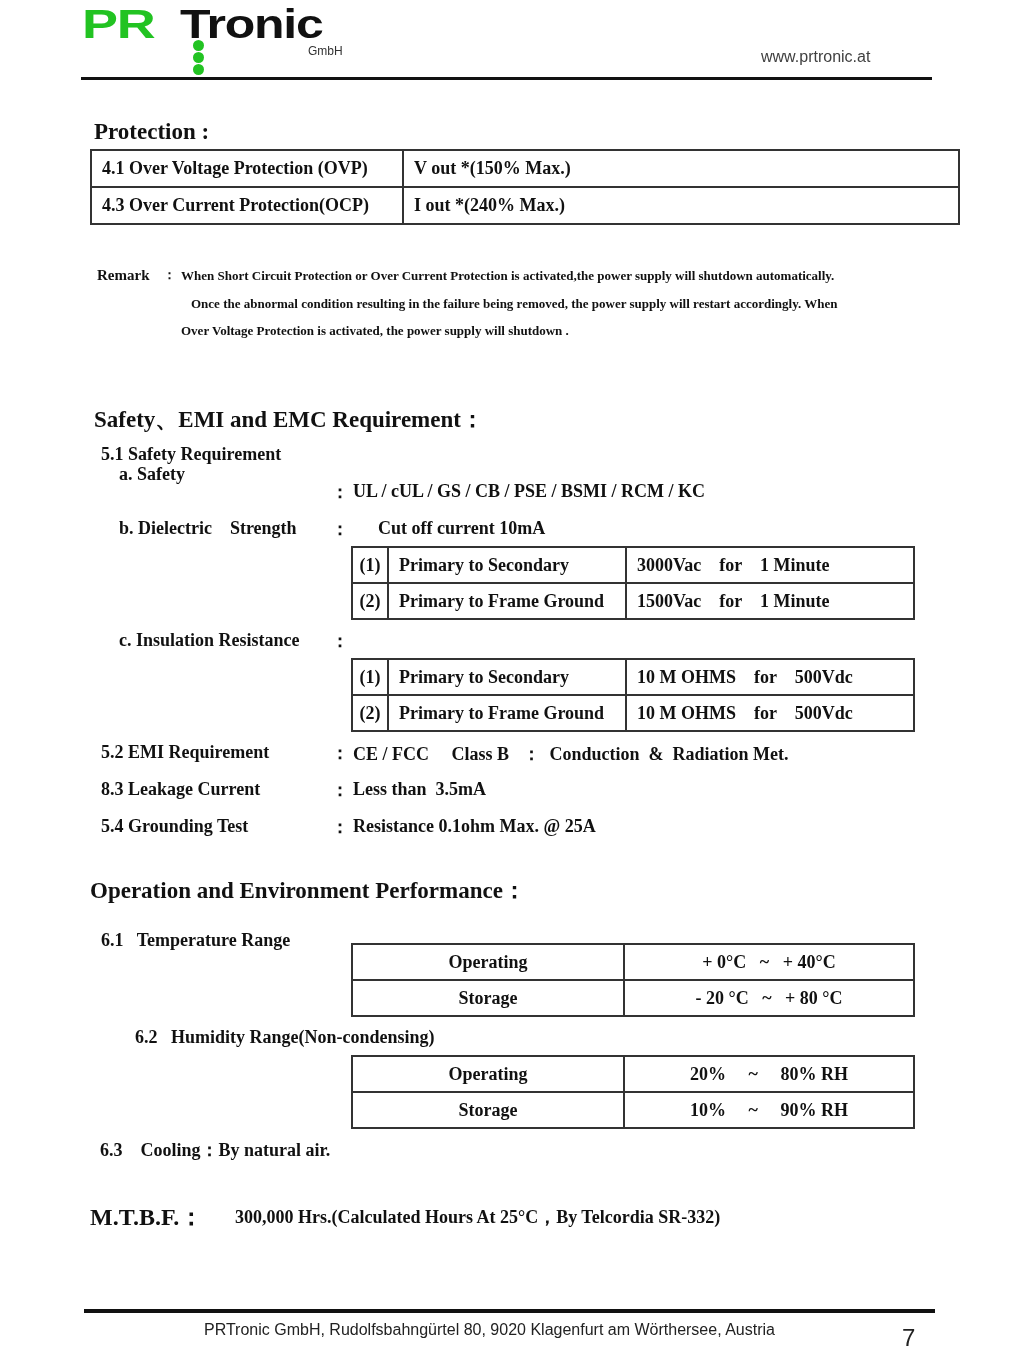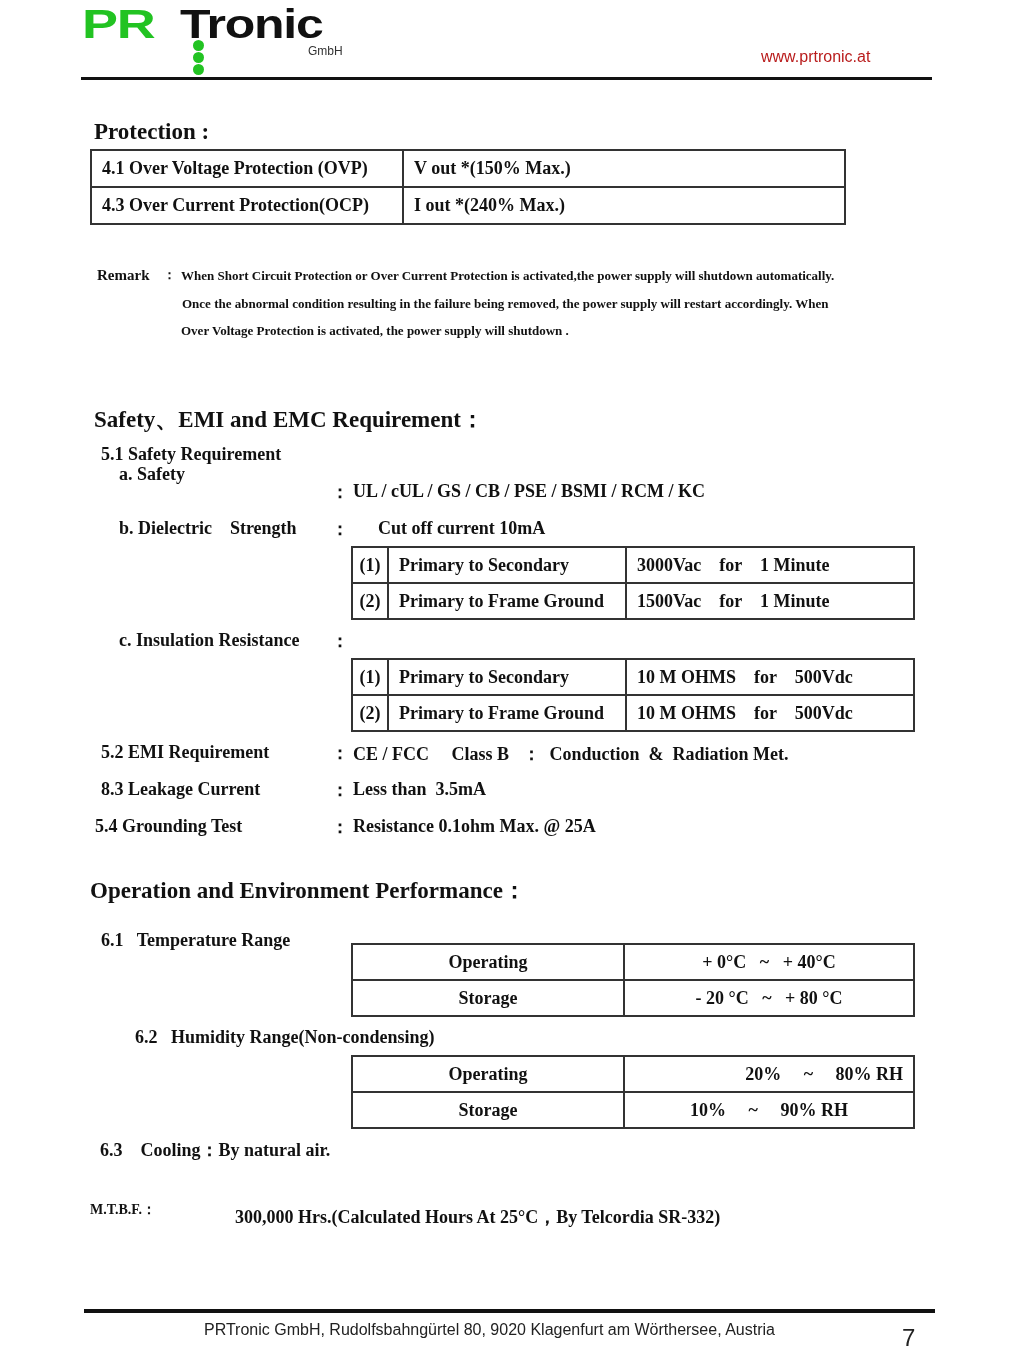--- a/index.html
+++ b/index.html
@@ -7,21 +7,21 @@
   .serif { font-family: "Liberation Serif", "DejaVu Serif", serif; font-weight: bold; }
   .sans { font-family: "Liberation Sans", "DejaVu Sans", sans-serif; }
   .abs { position: absolute; white-space: nowrap; }
 
   
   .logo { position: absolute; left: 82px; top: 4px; height: 72px; width: 290px; }
   .logo .pr { position: absolute; left: 0; top: 0; font-family: "Liberation Sans", sans-serif; font-weight: bold; font-size: 40px; letter-spacing: -1px; color: #22c322; transform: scaleX(1.35); transform-origin: left top; line-height: 40px; }
   .logo .tronic { position: absolute; left: 98px; top: 0; font-family: "Liberation Sans", sans-serif; font-weight: bold; font-size: 40px; letter-spacing: -1px; color: #111; transform: scaleX(1.25); transform-origin: left top; line-height: 40px; }
   .logo .gmbh { position: absolute; left: 226px; top: 40px; font-family: "Liberation Sans", sans-serif; font-size: 12px; color: #333; }
   .logo .dot { position: absolute; width: 11px; height: 11px; border-radius: 50%; background: #22c322; left: 111px; }
-  .url { position: absolute; left: 761px; top: 48px; font-size: 16px; color: #b91c1c; }
+  .url { position: absolute; left: 761px; top: 48px; font-size: 16px; color: #404040; }
   .rule-top { position: absolute; left: 81px; top: 77px; width: 851px; height: 3px; background: #111; }
   .rule-bottom { position: absolute; left: 84px; top: 1309px; width: 851px; height: 4px; background: #111; }
   .footer { position: absolute; left: 204px; top: 1321px; font-size: 16px; color: #222; }
   .pagenum { position: absolute; left: 902px; top: 1324px; font-size: 24px; color: #222; }
 
   
   .h1 { font-size: 23px; }
   .h2 { font-size: 18px; }
   .txt { font-size: 18px; }
   .small { font-size: 13px; }
@@ -41,36 +41,36 @@
   <span class="tronic">Tronic</span>
   <span class="gmbh">GmbH</span>
   <span class="dot" style="top:36px"></span>
   <span class="dot" style="top:48px"></span>
   <span class="dot" style="top:60px"></span>
 </div>
 <div class="url sans">www.prtronic.at</div>
 <div class="rule-top"></div>
 
 <div class="abs serif h1" style="left:94px; top:119px;">Protection :</div>
-<table class="prot" style="left:90px; top:149px; width:756px;">
+<table class="prot" style="left:90px; top:149px; width:870px;">
   <tbody>
       <tr>
     <td style="width:290px;">4.1  Over Voltage Protection (OVP)</td>
     <td>V out *(150% Max.)</td>
   </tr>
   <tr>
     <td>4.3  Over Current Protection(OCP)</td>
     <td>I out *(240% Max.)</td>
   </tr>
 </tbody>
   </table>
 <div class="abs serif" style="left:97px; top:267px; font-size:15px;">Remark</div>
 <div class="abs serif" style="left:163px; top:266px; font-size:13px;">：</div>
 <div class="abs serif small" style="left:181px; top:268px;">When Short Circuit Protection or Over Current Protection is activated,the power supply will shutdown automatically.</div>
-<div class="abs serif small" style="left:182px; top:296px;font-family:Liberation Serif, serif;">Once the abnormal condition resulting in the failure being removed, the power supply will restart accordingly. When</div>
+<div class="abs serif small" style="left:191px; top:296px;font-family:Liberation Serif, serif;">Once the abnormal condition resulting in the failure being removed, the power supply will restart accordingly. When</div>
 <div class="abs serif small" style="left:181px; top:323px;">Over Voltage Protection is activated, the power supply will shutdown .</div>
 
 <div class="abs serif h1" style="left:94px; top:404px;">Safety、EMI and EMC Requirement：</div>
 <div class="abs serif h2" style="left:101px; top:444px;">5.1   Safety Requirement</div>
 
 <div class="abs serif txt" style="left:119px; top:464px;">a. Safety</div>
 <div class="abs serif txt" style="left:331px; top:480px;">：</div>
 <div class="abs serif txt" style="left:353px; top:481px;">UL / cUL / GS / CB / PSE / BSMI / RCM / KC</div>
 
 <div class="abs serif txt" style="left:119px; top:518px; white-space:pre;">b. Dielectric    Strength</div>
@@ -111,21 +111,21 @@
   </table>
 
 <div class="abs serif txt" style="left:101px; top:742px;">5.2  EMI Requirement</div>
 <div class="abs serif txt" style="left:331px; top:741px;">：</div>
 <div class="abs serif txt" style="left:353px; top:742px; white-space:pre;">CE / FCC     Class B   ：  Conduction  &amp;  Radiation Met.</div>
 
 <div class="abs serif txt" style="left:101px; top:779px;">8.3  Leakage Current</div>
 <div class="abs serif txt" style="left:331px; top:778px;">：</div>
 <div class="abs serif txt" style="left:353px; top:779px; white-space:pre;">Less than  3.5mA</div>
 
-<div class="abs serif txt" style="left:95px; top:816px;">5.4  Grounding Test</div>
+<div class="abs serif txt" style="left:101px; top:816px;">5.4  Grounding Test</div>
 <div class="abs serif txt" style="left:331px; top:815px;">：</div>
 <div class="abs serif txt" style="left:353px; top:816px;">Resistance 0.1ohm Max. @ 25A</div>
 
 <div class="abs serif h1" style="left:90px; top:875px;">Operation and Environment Performance：</div>
 <div class="abs serif h2" style="left:101px; top:914px; white-space:pre;margin-top:16px;">6.1   Temperature Range</div>
 <table class="center" style="left:351px; top:943px; width:564px;">
   <tbody>
       <tr>
     <td style="width:250px;">Operating</td>
     <td style="white-space:pre;">+ 0°C   ~   + 40°C</td>
@@ -135,29 +135,29 @@
     <td style="white-space:pre;">- 20 °C   ~   + 80 °C</td>
   </tr>
 </tbody>
   </table>
 
 <div class="abs serif h2" style="left:101px; top:1027px; white-space:pre;margin-left:34px;">6.2   Humidity Range(Non-condensing)</div>
 <table class="center" style="left:351px; top:1055px; width:564px;">
   <tbody>
       <tr>
     <td style="width:250px;">Operating</td>
-    <td style="white-space:pre;text-align:right;">20%     ~     80% RH</td>
+    <td style="white-space:pre;">20%     ~     80% RH</td>
   </tr>
   <tr>
     <td>Storage</td>
     <td style="white-space:pre;">10%     ~     90% RH</td>
   </tr>
 </tbody>
   </table>
 
 <div class="abs serif h2" style="left:100px; top:1138px; white-space:pre;">6.3    Cooling：By natural air.</div>
 
-<div class="abs serif" style="left:90px; top:1201px; font-size:14px;">M.T.B.F.：</div>
+<div class="abs serif" style="left:90px; top:1201px; font-size:24px;">M.T.B.F.：</div>
 <div class="abs serif h2" style="left:235px; top:1205px;">300,000 Hrs.(Calculated Hours At 25°C，By Telcordia SR-332)</div>
 
 <div class="rule-bottom"></div>
 <div class="footer sans">PRTronic GmbH, Rudolfsbahngürtel 80, 9020 Klagenfurt am Wörthersee, Austria</div>
 <div class="pagenum sans">7</div>
 
 </body></html>

